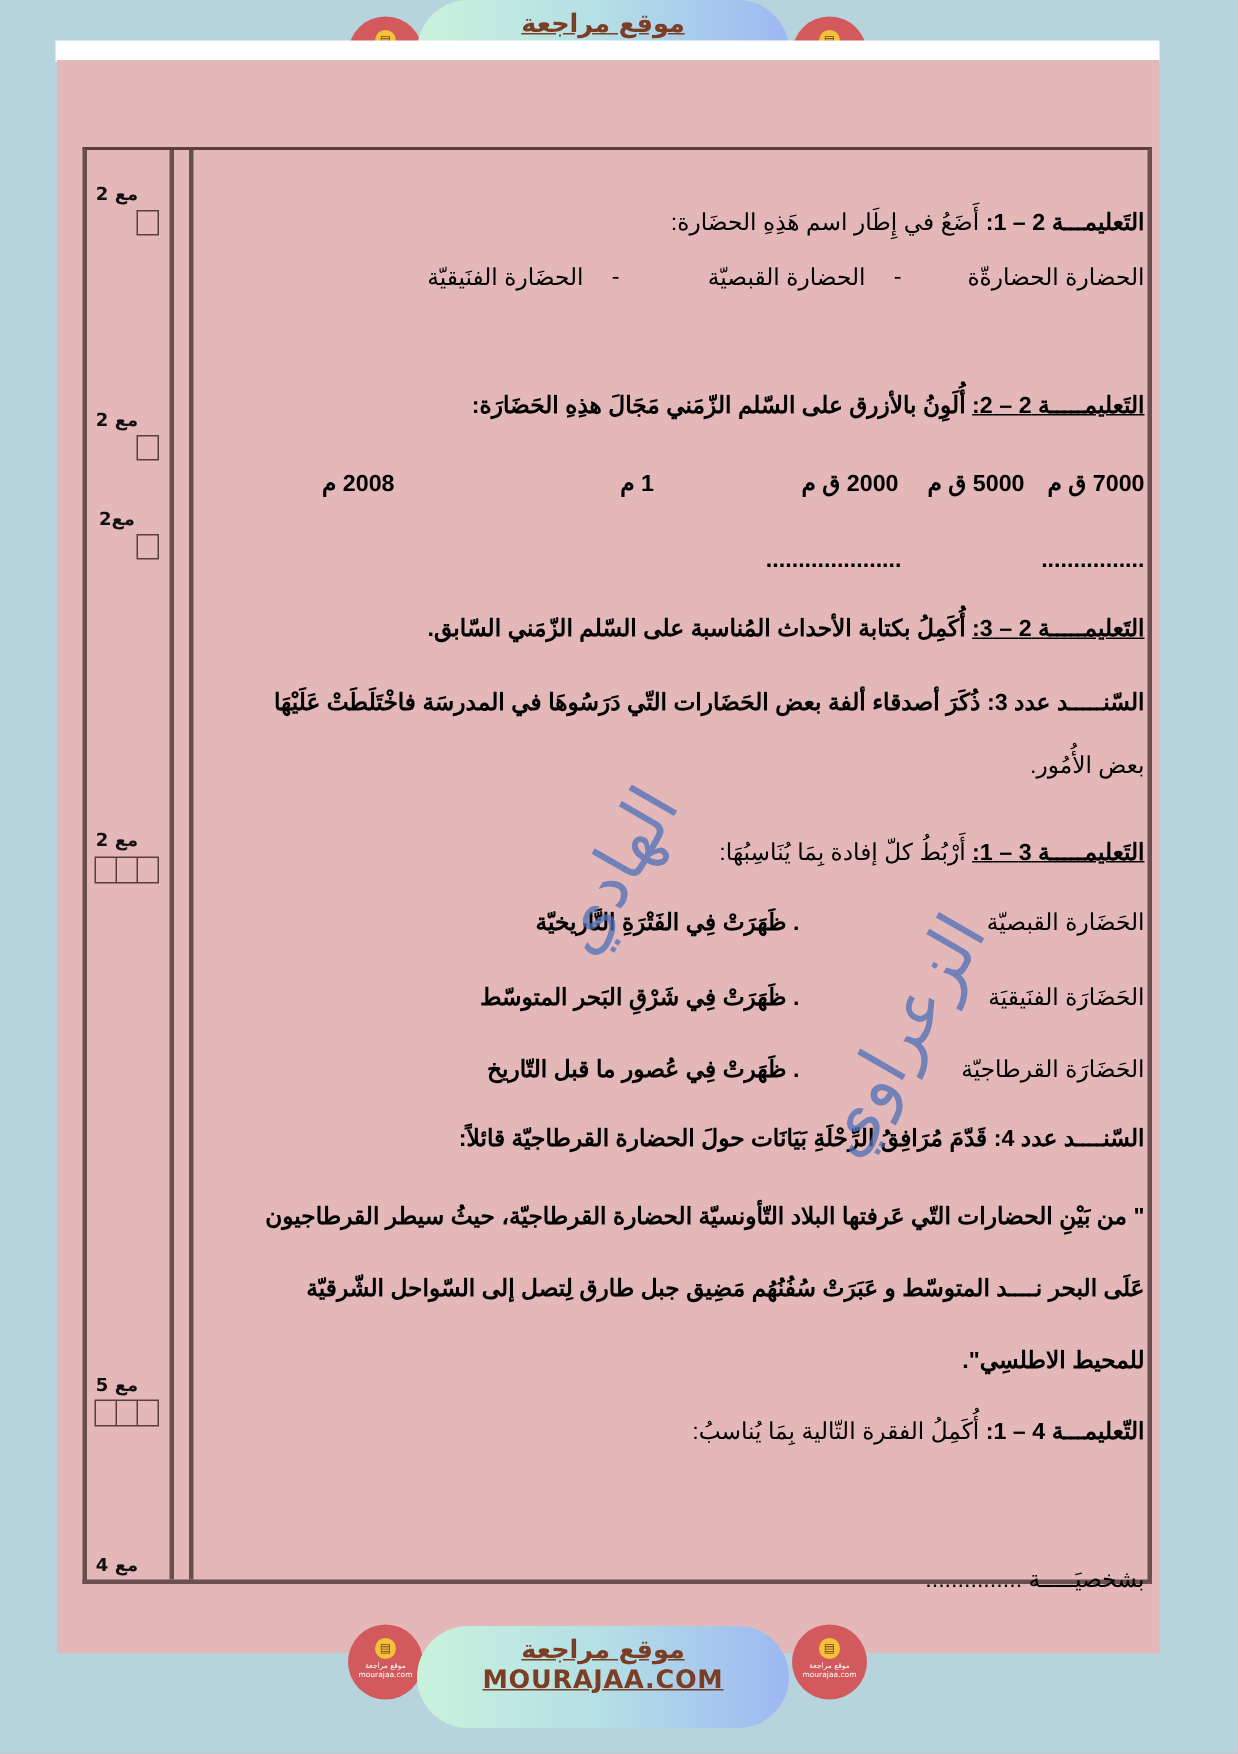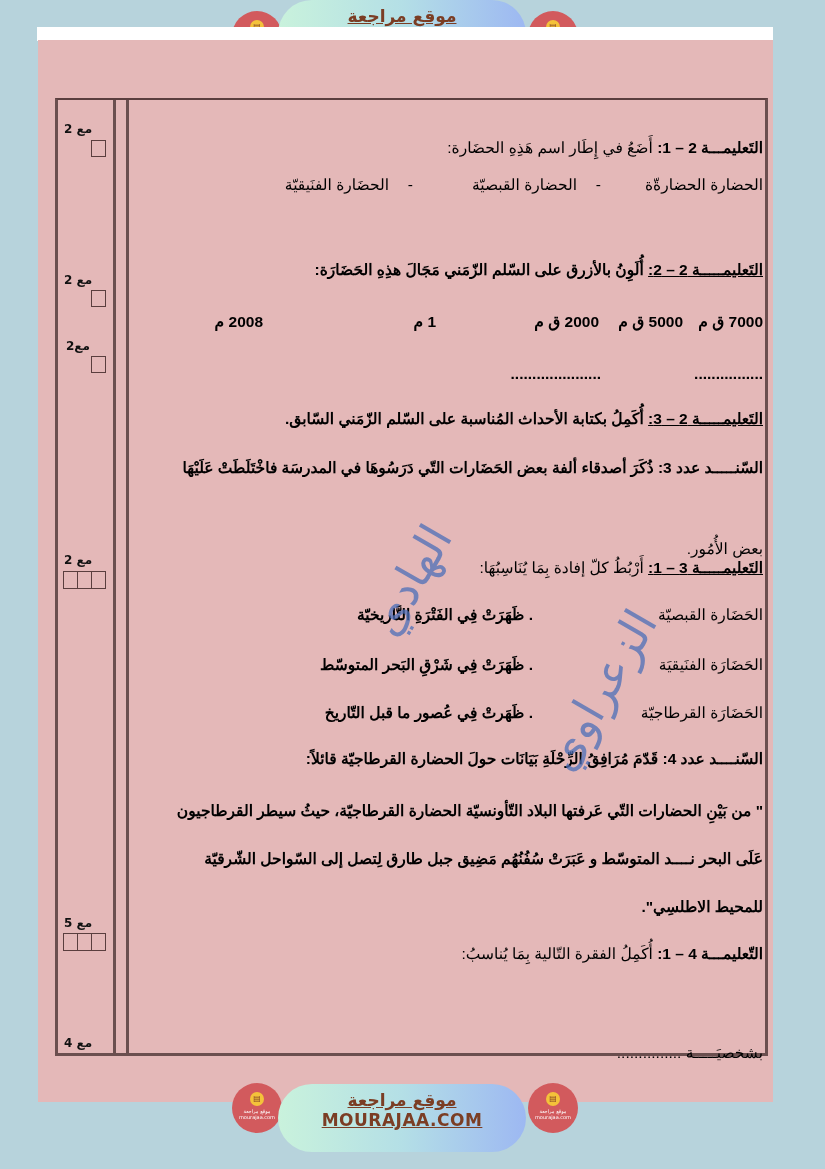--- a/index.html
+++ b/index.html
@@ -142,21 +142,21 @@
 
   <div class="line" style="top:378px;">
     <span class="u">التَعليمـــــة 2 – 3:</span>
     <span>أُكَمِلُ بكتابة الأحداث المُناسبة على السّلم الزّمَني السّابق.</span>
   </div>
 
   <div class="line" style="top:427px;">
     <span>السّنـــــد عدد 3:</span>
     <span>ذُكَرَ أصدقاء ألفة بعض الحَضَارات التّي دَرَسُوهَا في المدرسَة فاخْتَلَطَتْ عَلَيْهَا</span>
   </div>
-  <div class="line normal" style="top:508px;">بعض الأُمُور.</div>
+  <div class="line normal" style="top:469px;">بعض الأُمُور.</div>
 
   <div class="line" style="top:527px;">
     <span class="u">التَعليمـــــة 3 – 1:</span>
     <span style="font-weight:normal;">أَرْبُطُ كلّ إفادة بِمَا يُنَاسِبُهَا:</span>
   </div>
   <div class="row3" style="top:574px;">
     <span style="right:0;">الحَضَارة القبصيّة</span>
     <span style="right:230px; font-weight:bold;">. ظَهَرَتْ فِي الفَتْرَةِ التَّاريخيّة</span>
   </div>
   <div class="row3" style="top:624px;">

